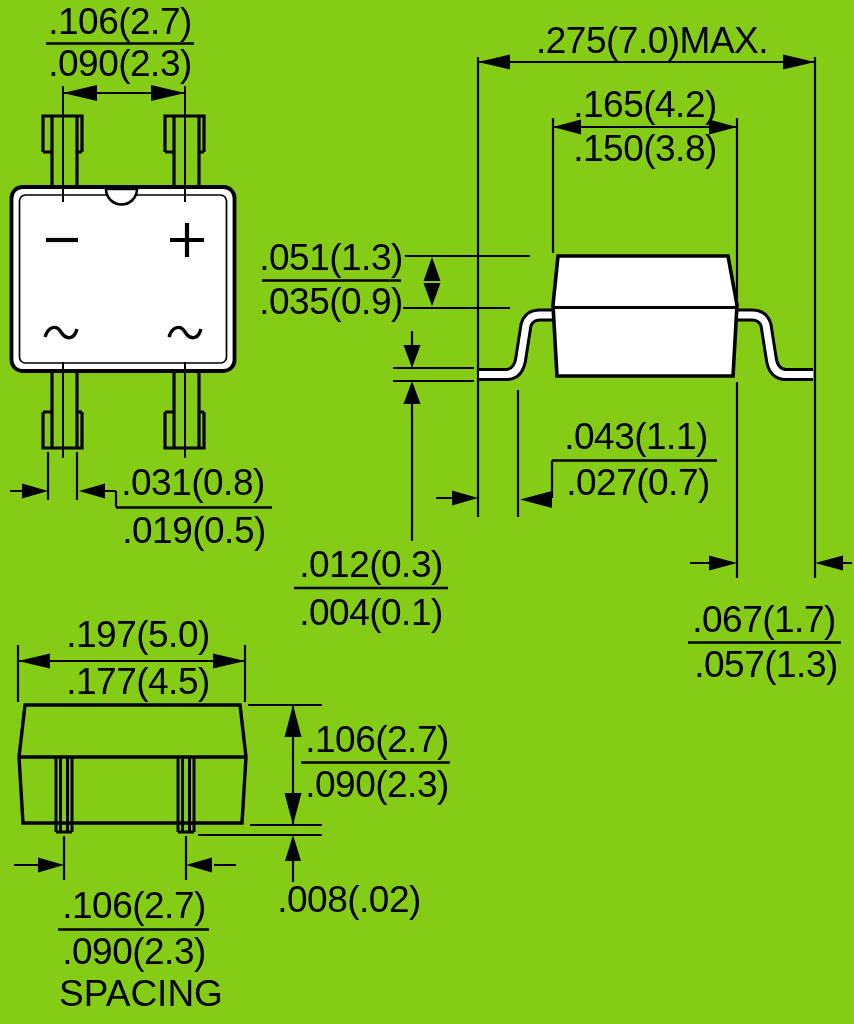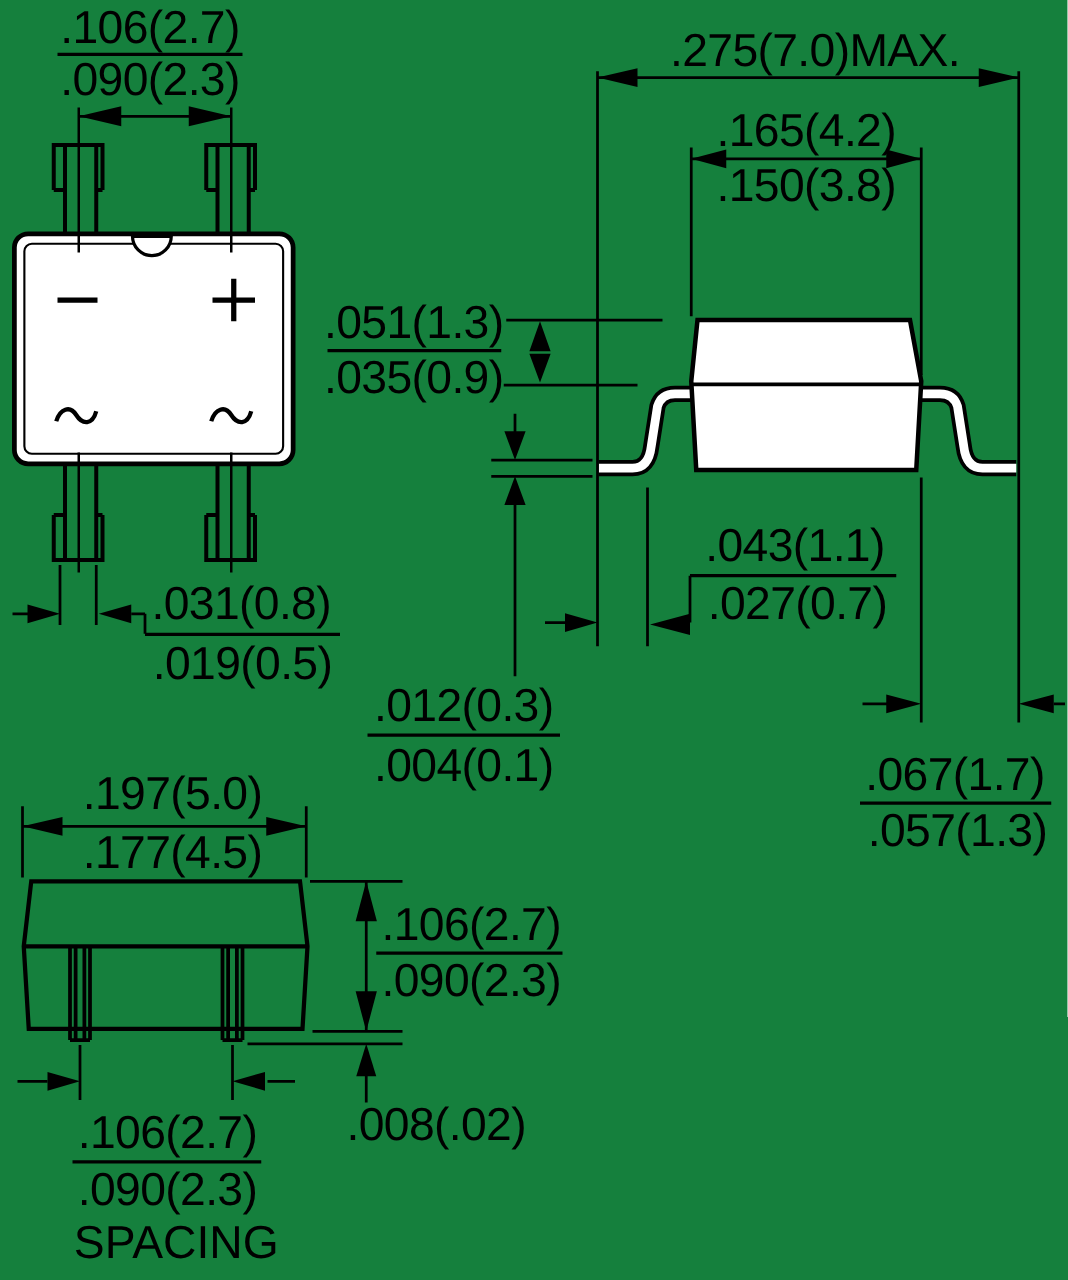--- a/index.html
+++ b/index.html
@@ -1,16 +1,16 @@
 <!DOCTYPE html>
 <html><head>
 <meta charset="utf-8">
 <style>
   html,body{margin:0;padding:0;background:#ffffff;}
-  .stage{position:relative;width:854px;height:1024px;background:#15803d;overflow:hidden;}
+  .stage{position:relative;width:854px;height:1024px;background:#84cc16;overflow:hidden;}
   svg{display:block;}
   .t{font-family:"Liberation Sans","DejaVu Sans",sans-serif;font-size:37px;letter-spacing:-0.5px;fill:#000;}
   .cap{font-family:"Liberation Sans","DejaVu Sans",sans-serif;font-size:37px;letter-spacing:0px;fill:#000;}
   .ln{stroke:#000;fill:none;stroke-width:2.2px;}
   .bar{stroke:#000;fill:none;stroke-width:2.6px;}
   .lead{stroke:#000;fill:none;stroke-width:3.2px;}
   .body{stroke:#000;fill:#fff;stroke-width:3.8px;}
   .thin{stroke:#000;fill:none;stroke-width:1.7px;}
   .mark{stroke:#000;fill:none;stroke-width:4.2px;}
   .tld{stroke:#000;fill:none;stroke-width:3.4px;}

